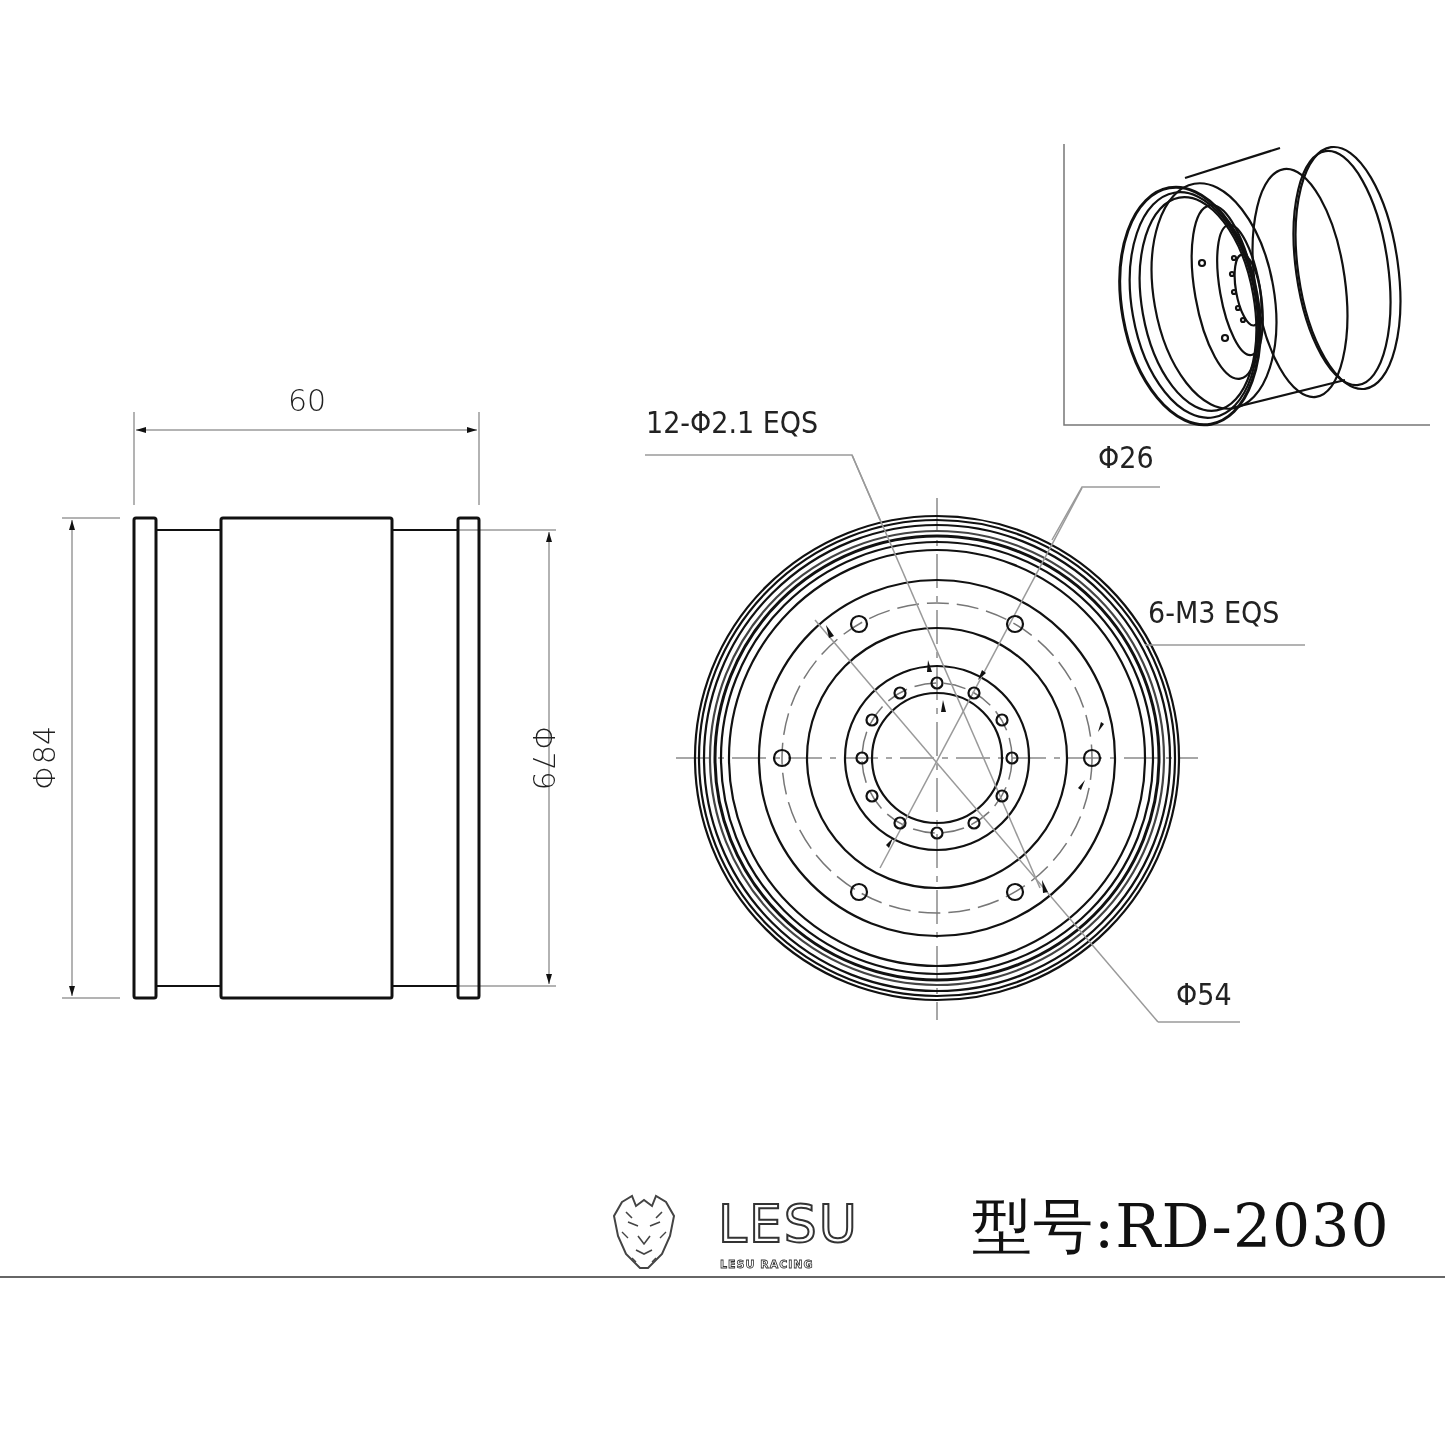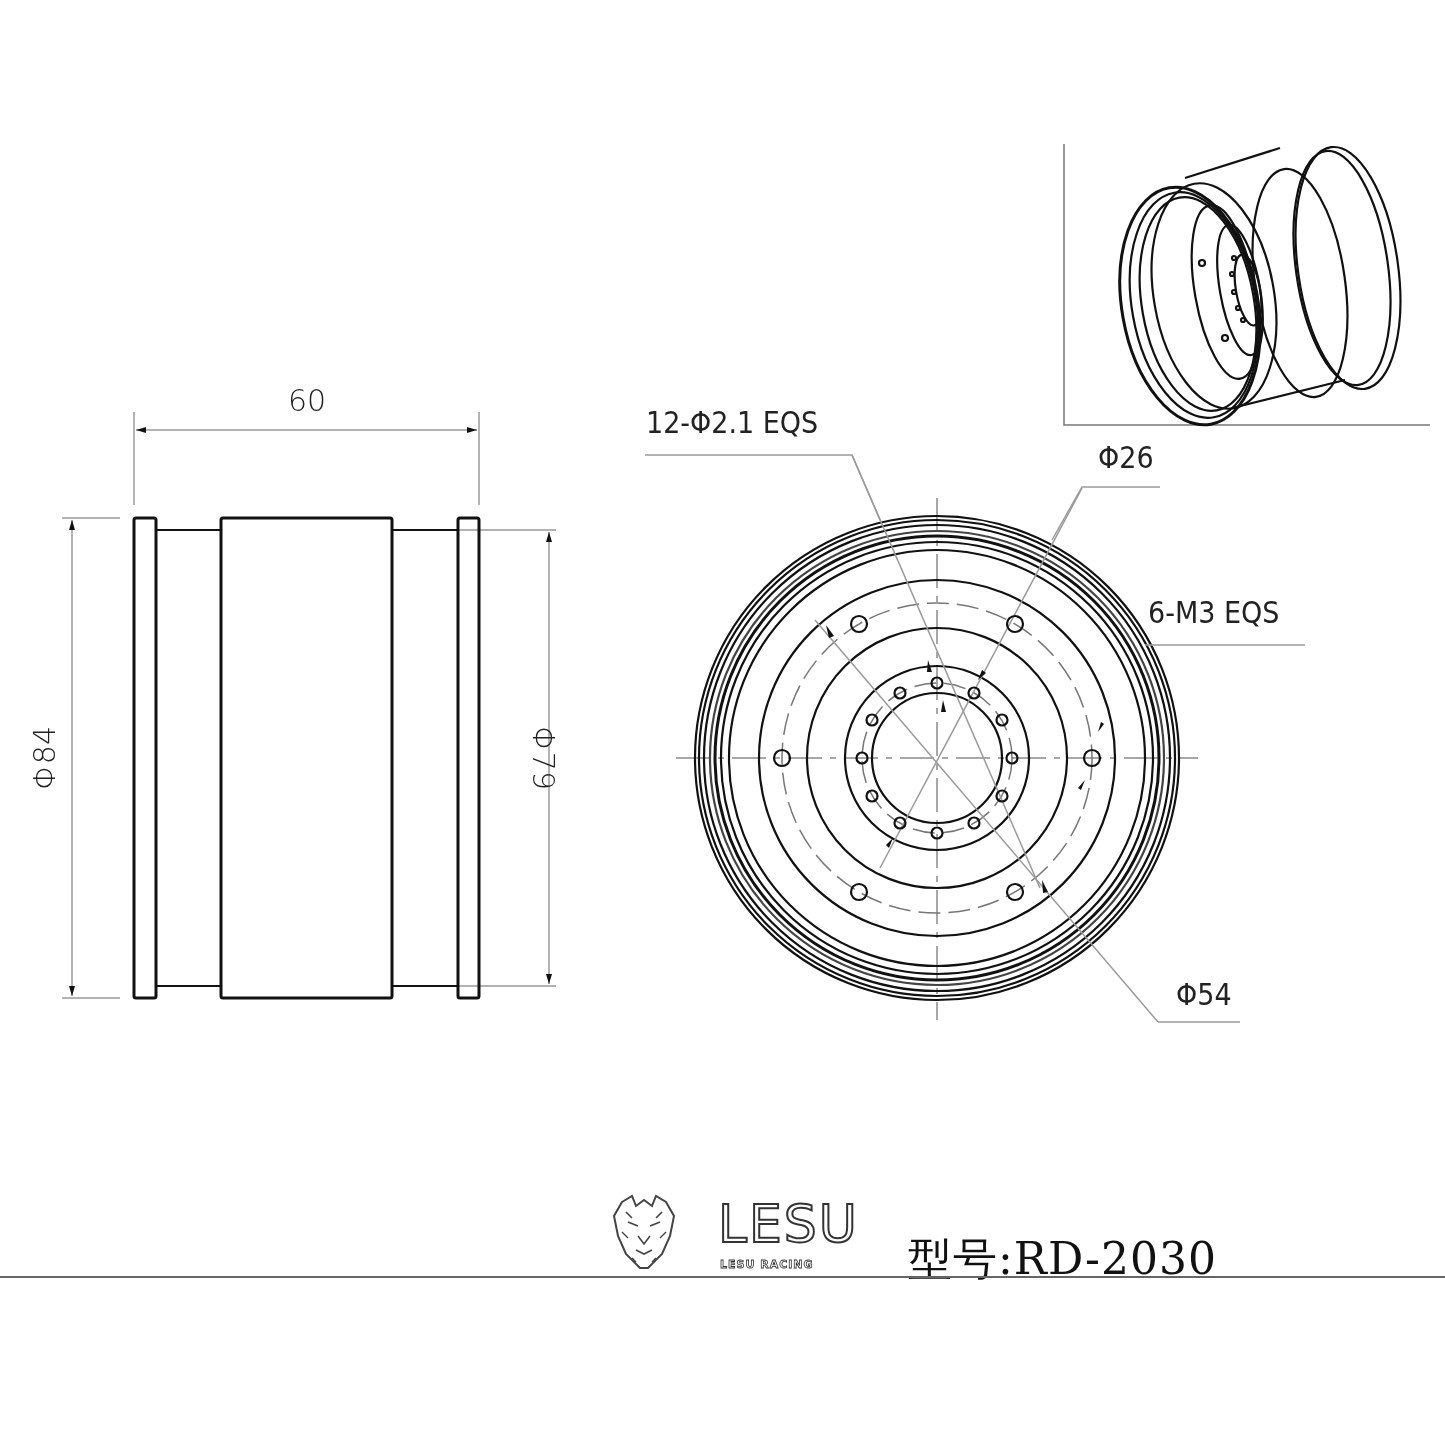--- a/index.html
+++ b/index.html
@@ -8,21 +8,21 @@
     .dim-text { font-family: "DejaVu Sans", sans-serif; font-size: 30px; fill: #222; font-weight: 300; }
     .label-text { font-family: "DejaVu Sans Condensed", "DejaVu Sans", sans-serif; font-size: 30px; fill: #222; }
     .thin { stroke: #9a9a9a; stroke-width: 1.5; fill: none; }
     .obj { stroke: #111; stroke-width: 2.2; fill: none; }
     .obj-thick { stroke: #111; stroke-width: 3; fill: none; }
     .center { stroke: #8a8a8a; stroke-width: 1.5; fill: none; stroke-dasharray: 34 8 6 8; }
     .dashed { stroke: #777; stroke-width: 1.5; fill: none; stroke-dasharray: 22 8; }
     .footer { position: absolute; left: 0; top: 1186px; width: 1445px; height: 100px; }
     .brand-lesu { position: absolute; left: 718px; top: 1198px; font-family: "DejaVu Sans", sans-serif; font-size: 52px; letter-spacing: 2px; color: transparent; -webkit-text-stroke: 2px #333; font-weight: 400; line-height: 1; text-align: center; }
     .brand-sub { position: absolute; left: 720px; top: 1258px; font-family: "DejaVu Sans", sans-serif; font-size: 11px; color: transparent; -webkit-text-stroke: 0.8px #333; font-weight: bold; letter-spacing: 1px; }
-    .model-no { position: absolute; left: 908px; top: 1196px; font-family: "DejaVu Serif", serif; font-size: 44px; color: #111; line-height: 1; letter-spacing: 1px; margin-top: 41px; }
+    .model-no { position: absolute; left: 972px; top: 1196px; font-family: "DejaVu Serif", serif; font-size: 60px; color: #111; line-height: 1; letter-spacing: 1px; }
     .baseline { position: absolute; left: 0; top: 1276px; width: 1445px; height: 2px; background: #666; }
   </style>
 </head>
 <body>
 
 <svg class="drawing" viewBox="0 0 1445 1445" xmlns="http://www.w3.org/2000/svg">
   <defs>
     <marker id="arr" viewBox="0 0 10 10" refX="10" refY="5" markerWidth="14" markerHeight="10" orient="auto-start-reverse" markerUnits="userSpaceOnUse">
       <path d="M0,2 L10,5 L0,8 z" fill="#111"></path>
     </marker>

